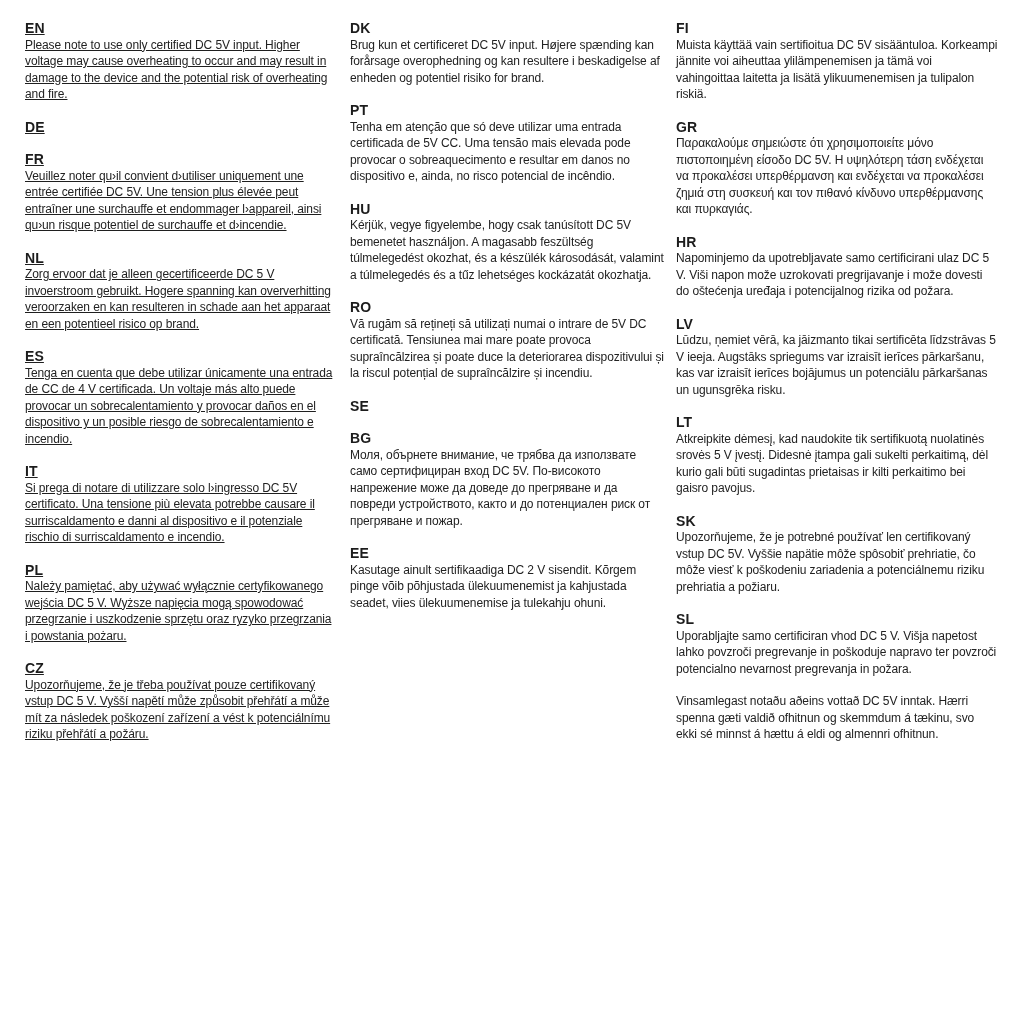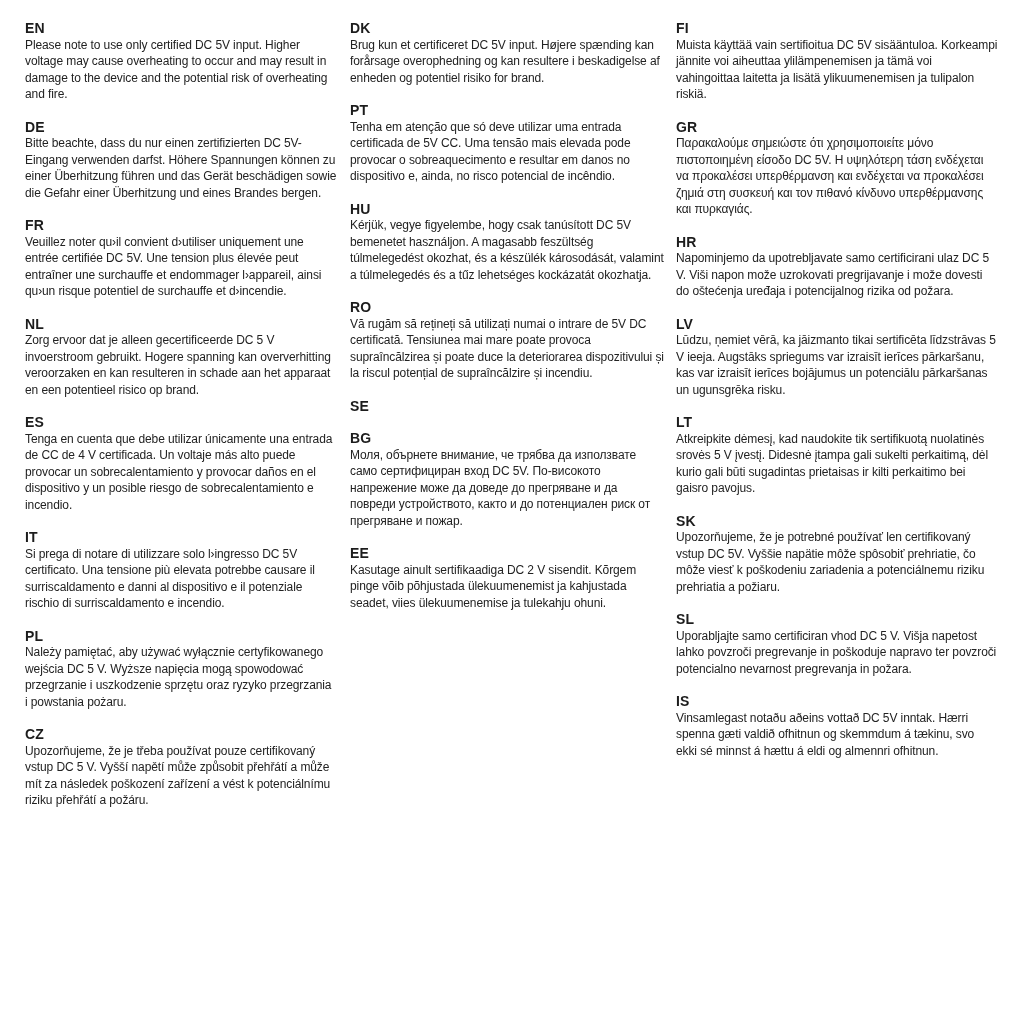--- a/index.html
+++ b/index.html
@@ -15,21 +15,21 @@
     position: relative;
     width: 1024px;
     height: 1024px;
     background: #ffffff;
     color: #1f1f1f;
   }
   .col {
     position: absolute;
     top: 20px;
   }
-  .col-1 { left: 25px;  width: 312px; }
+  .col-1 { left: 25px;  width: 312px; text-decoration: underline; }
   .col-2 { left: 350px; width: 316px; }
   .col-3 { left: 676px; width: 322px; }
   .lang-section {
     margin: 0 0 16px 0;
   }
   .lang-code {
     margin: 0;
     font-size: 14px;
     line-height: 16.5px;
     font-weight: 700;
@@ -48,21 +48,20 @@
 <body>
 
 <div class="page">
   <div class="col col-1">
       <section class="lang-section">
         <h3 class="lang-code">EN</h3>
         <p class="lang-text">Please note to use only certified DC 5V input. Higher voltage may cause overheating to occur and may result in damage to the device and the potential risk of overheating and fire.</p>
       </section>
       <section class="lang-section">
         <h3 class="lang-code">DE</h3>
-        <p class="lang-text">Bitte beachte, dass du nur einen zertifizierten DC 5V-Eingang verwenden darfst. Höhere Spannungen können zu einer Überhitzung führen und das Gerät beschädigen sowie die Gefahr einer Überhitzung und eines Brandes bergen.</p>
       </section>
       <section class="lang-section">
         <h3 class="lang-code">FR</h3>
         <p class="lang-text">Veuillez noter qu›il convient d›utiliser uniquement une entrée certifiée DC 5V. Une tension plus élevée peut entraîner une surchauffe et endommager l›appareil, ainsi qu›un risque potentiel de surchauffe et d›incendie.</p>
       </section>
       <section class="lang-section">
         <h3 class="lang-code">NL</h3>
         <p class="lang-text">Zorg ervoor dat je alleen gecertificeerde DC 5 V invoerstroom gebruikt. Hogere spanning kan oververhitting veroorzaken en kan resulteren in schade aan het apparaat en een potentieel risico op brand.</p>
       </section>
       <section class="lang-section">
@@ -134,17 +133,16 @@
       </section>
       <section class="lang-section">
         <h3 class="lang-code">SK</h3>
         <p class="lang-text">Upozorňujeme, že je potrebné používať len certifikovaný vstup DC 5V. Vyššie napätie môže spôsobiť prehriatie, čo môže viesť k poškodeniu zariadenia a potenciálnemu riziku prehriatia a požiaru.</p>
       </section>
       <section class="lang-section">
         <h3 class="lang-code">SL</h3>
         <p class="lang-text">Uporabljajte samo certificiran vhod DC 5 V. Višja napetost lahko povzroči pregrevanje in poškoduje napravo ter povzroči potencialno nevarnost pregrevanja in požara.</p>
       </section>
       <section class="lang-section">
-        <h3 class="lang-code">IS</h3>
         <p class="lang-text">Vinsamlegast notaðu aðeins vottað DC 5V inntak. Hærri spenna gæti valdið ofhitnun og skemmdum á tækinu, svo ekki sé minnst á hættu á eldi og almennri ofhitnun.</p>
       </section>
     </div>
 </div>
 
 </body></html>

